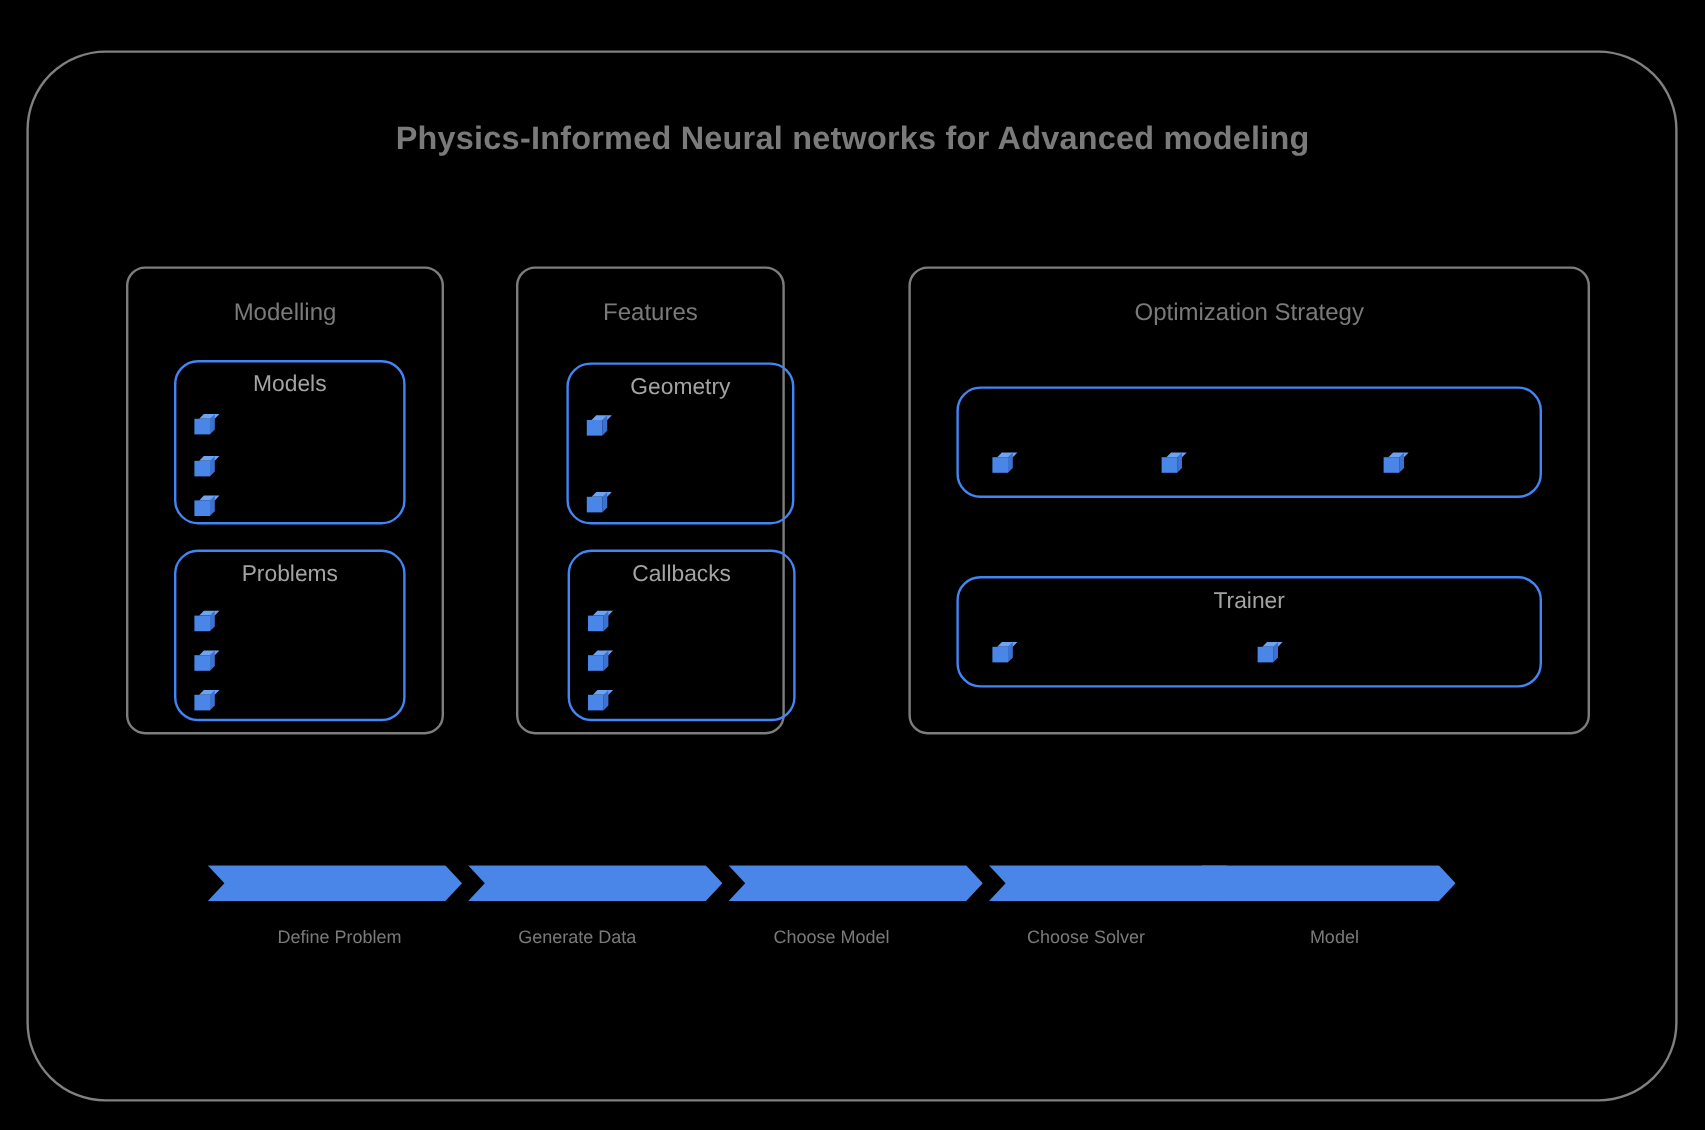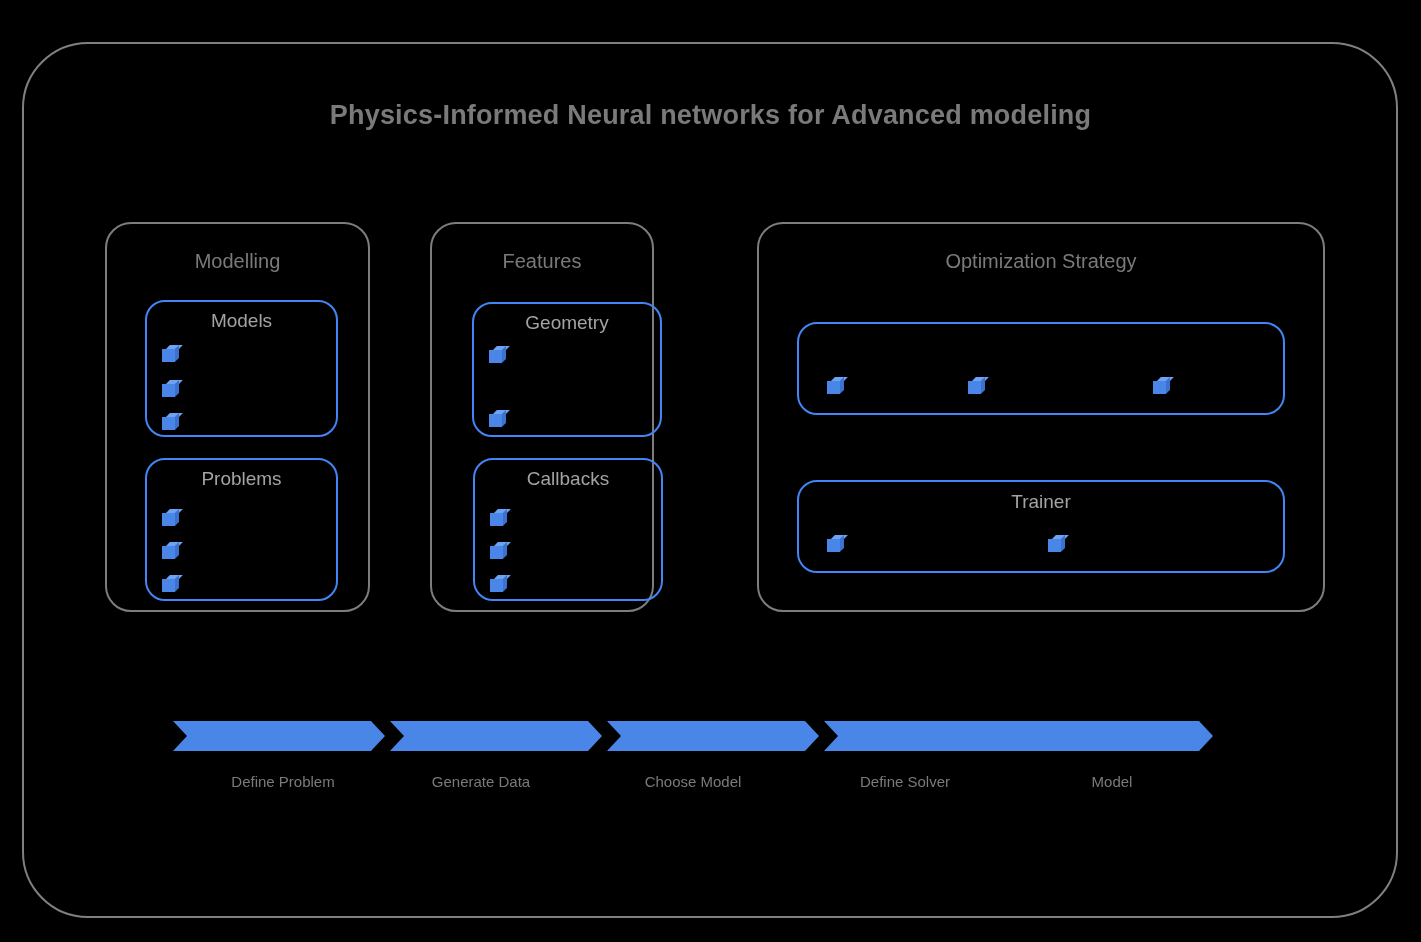--- a/index.html
+++ b/index.html
@@ -38,21 +38,21 @@
     font-weight: bold;
     color: #7a7a7a;
     letter-spacing: 0.2px;
   }
 
   
   .group-box {
     position: absolute;
     box-sizing: border-box;
     border: 2px solid #7d7d7d;
-    border-radius: 26px;
+    border-radius: 16px;
   }
   .group-title {
     position: absolute;
     left: 0;
     width: 100%;
     text-align: center;
     font-size: 20px;
     color: #7a7a7a;
   }
 
@@ -262,14 +262,14 @@
   <div class="chevron first" style="left:0px; width:212px;"></div>
   <div class="chevron" style="left:217px; width:212px;"></div>
   <div class="chevron" style="left:434px; width:212px;"></div>
   <div class="chevron" style="left:651px; width:212px;"></div>
   <div class="chevron" style="left:828px; width:212px;"></div>
 </div>
 
 <div class="step-label" style="left:173px; width:220px;">Define Problem</div>
 <div class="step-label" style="left:371px; width:220px;">Generate Data</div>
 <div class="step-label" style="left:583px; width:220px;">Choose Model</div>
-<div class="step-label" style="left:795px; width:220px;">Define Solver</div>
+<div class="step-label" style="left:795px; width:220px;">Choose Solver</div>
 <div class="step-label" style="left:1002px; width:220px;">Model</div>
 
 </body></html>

